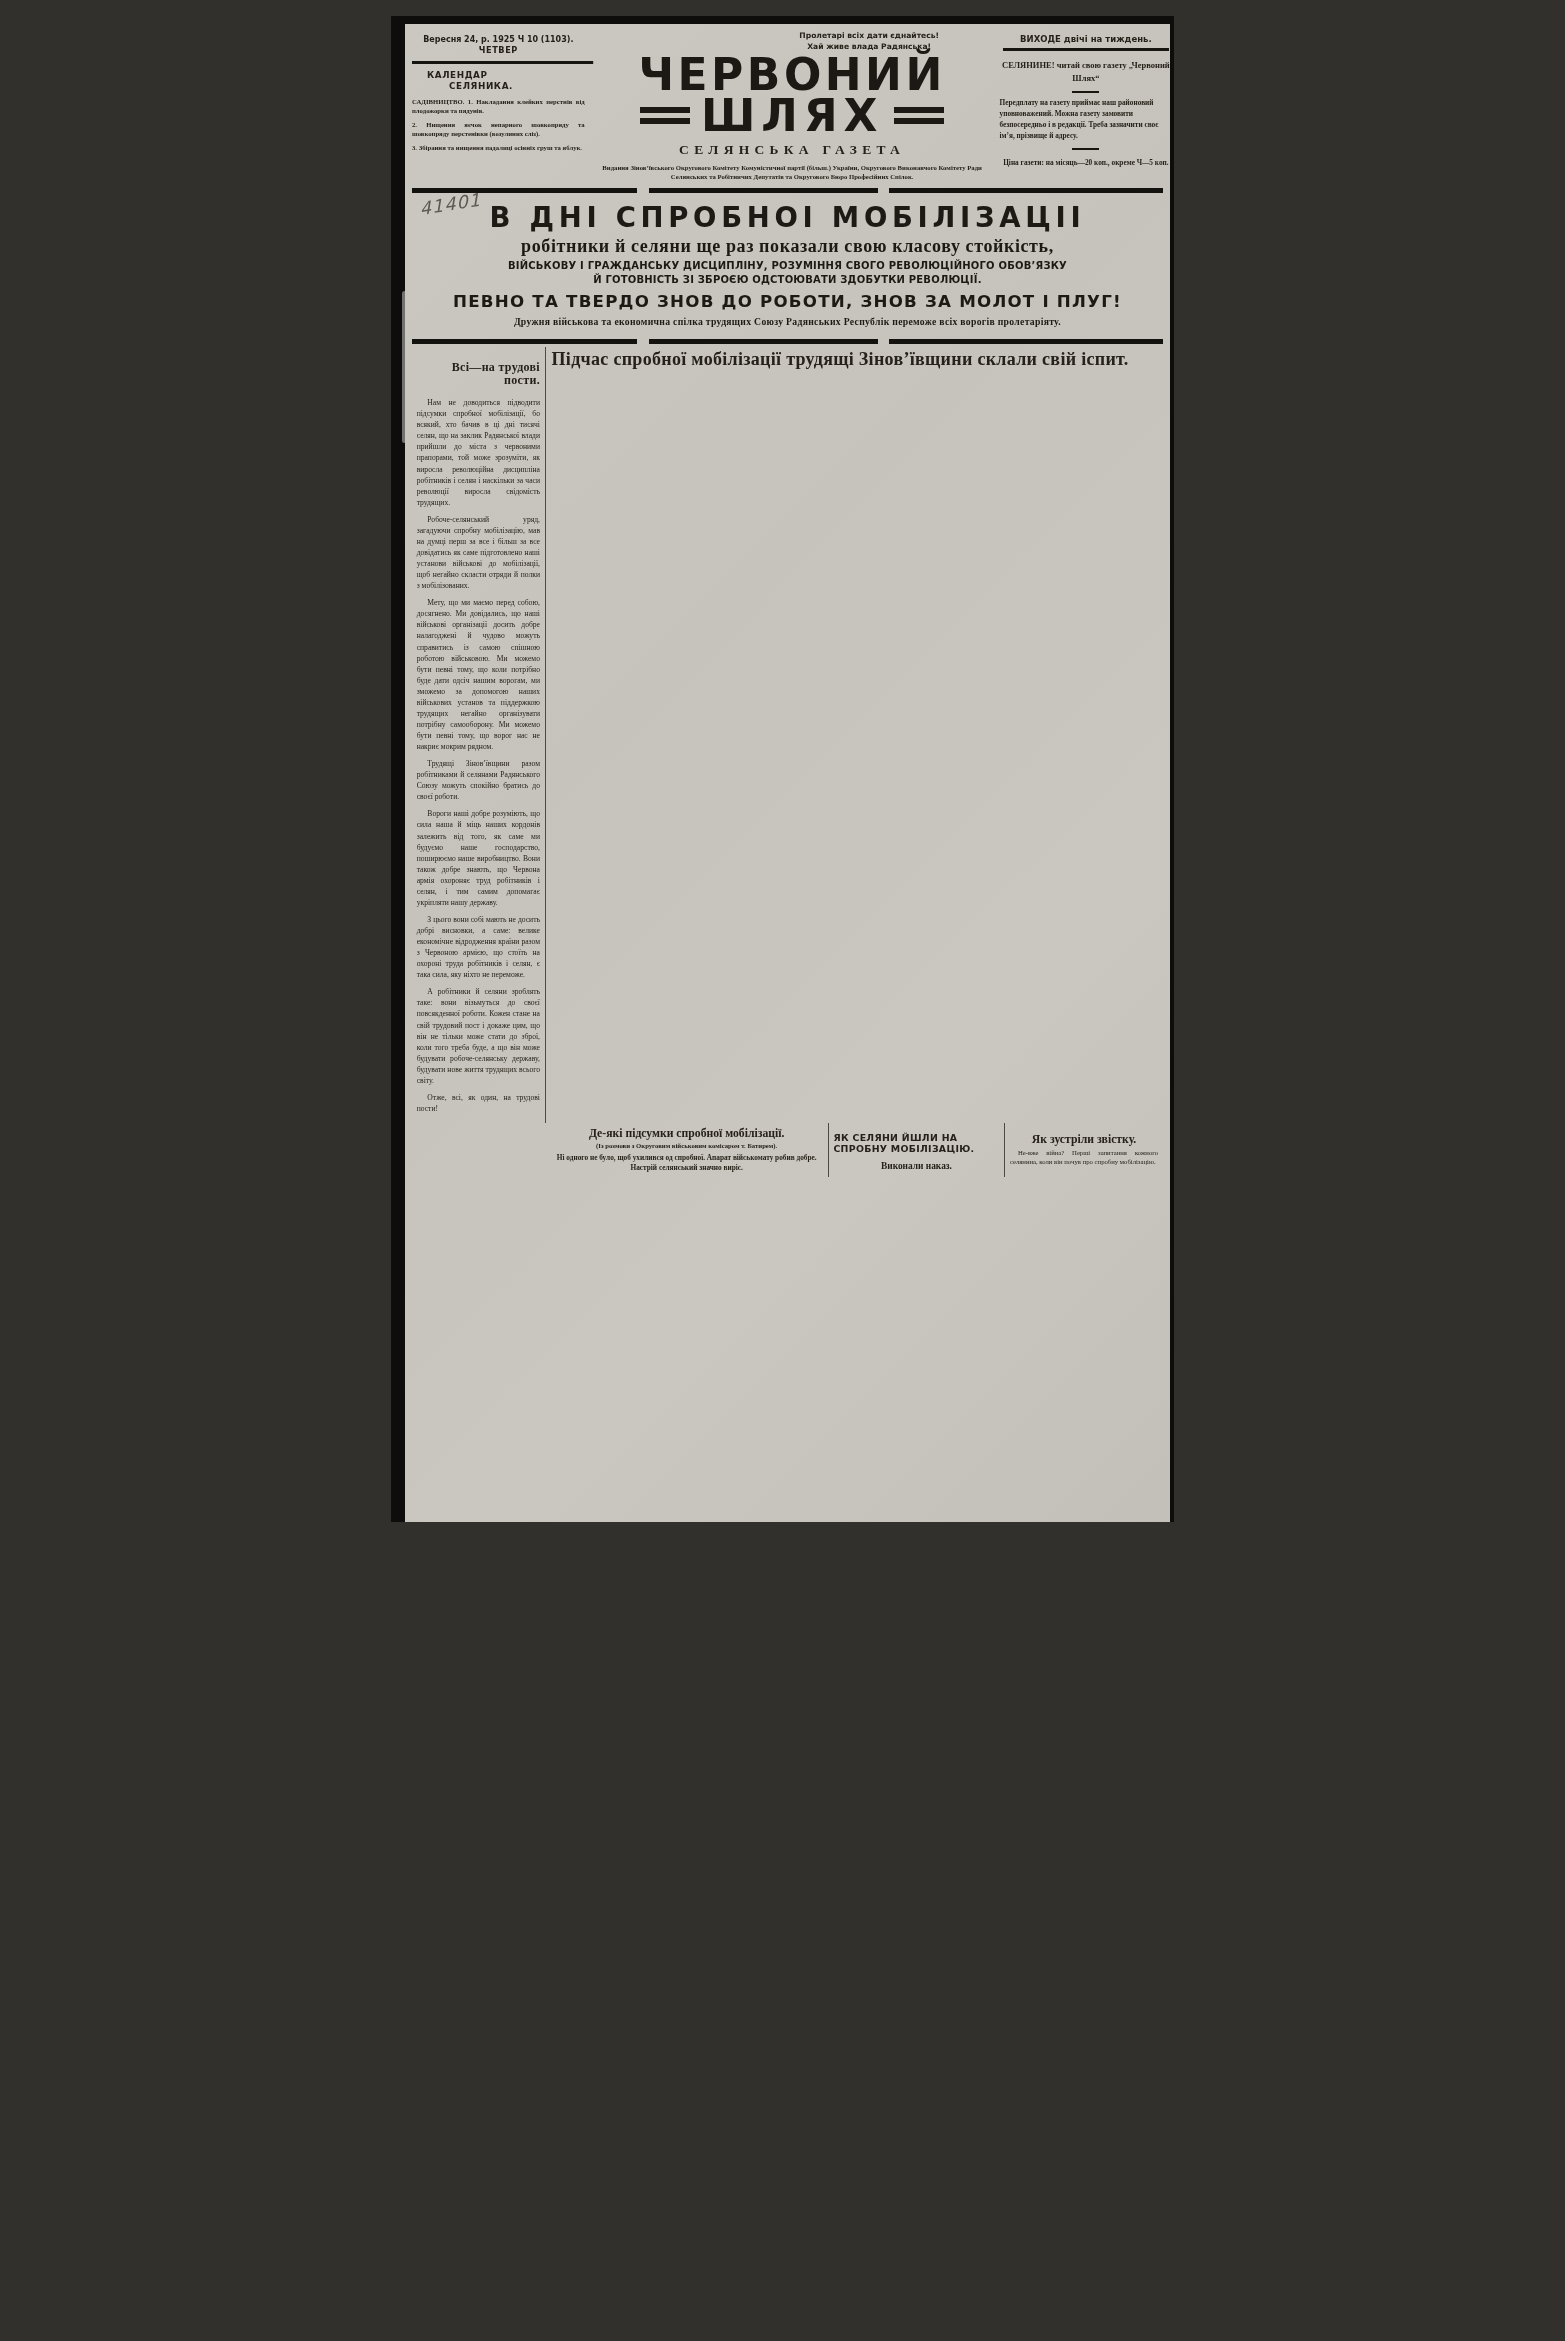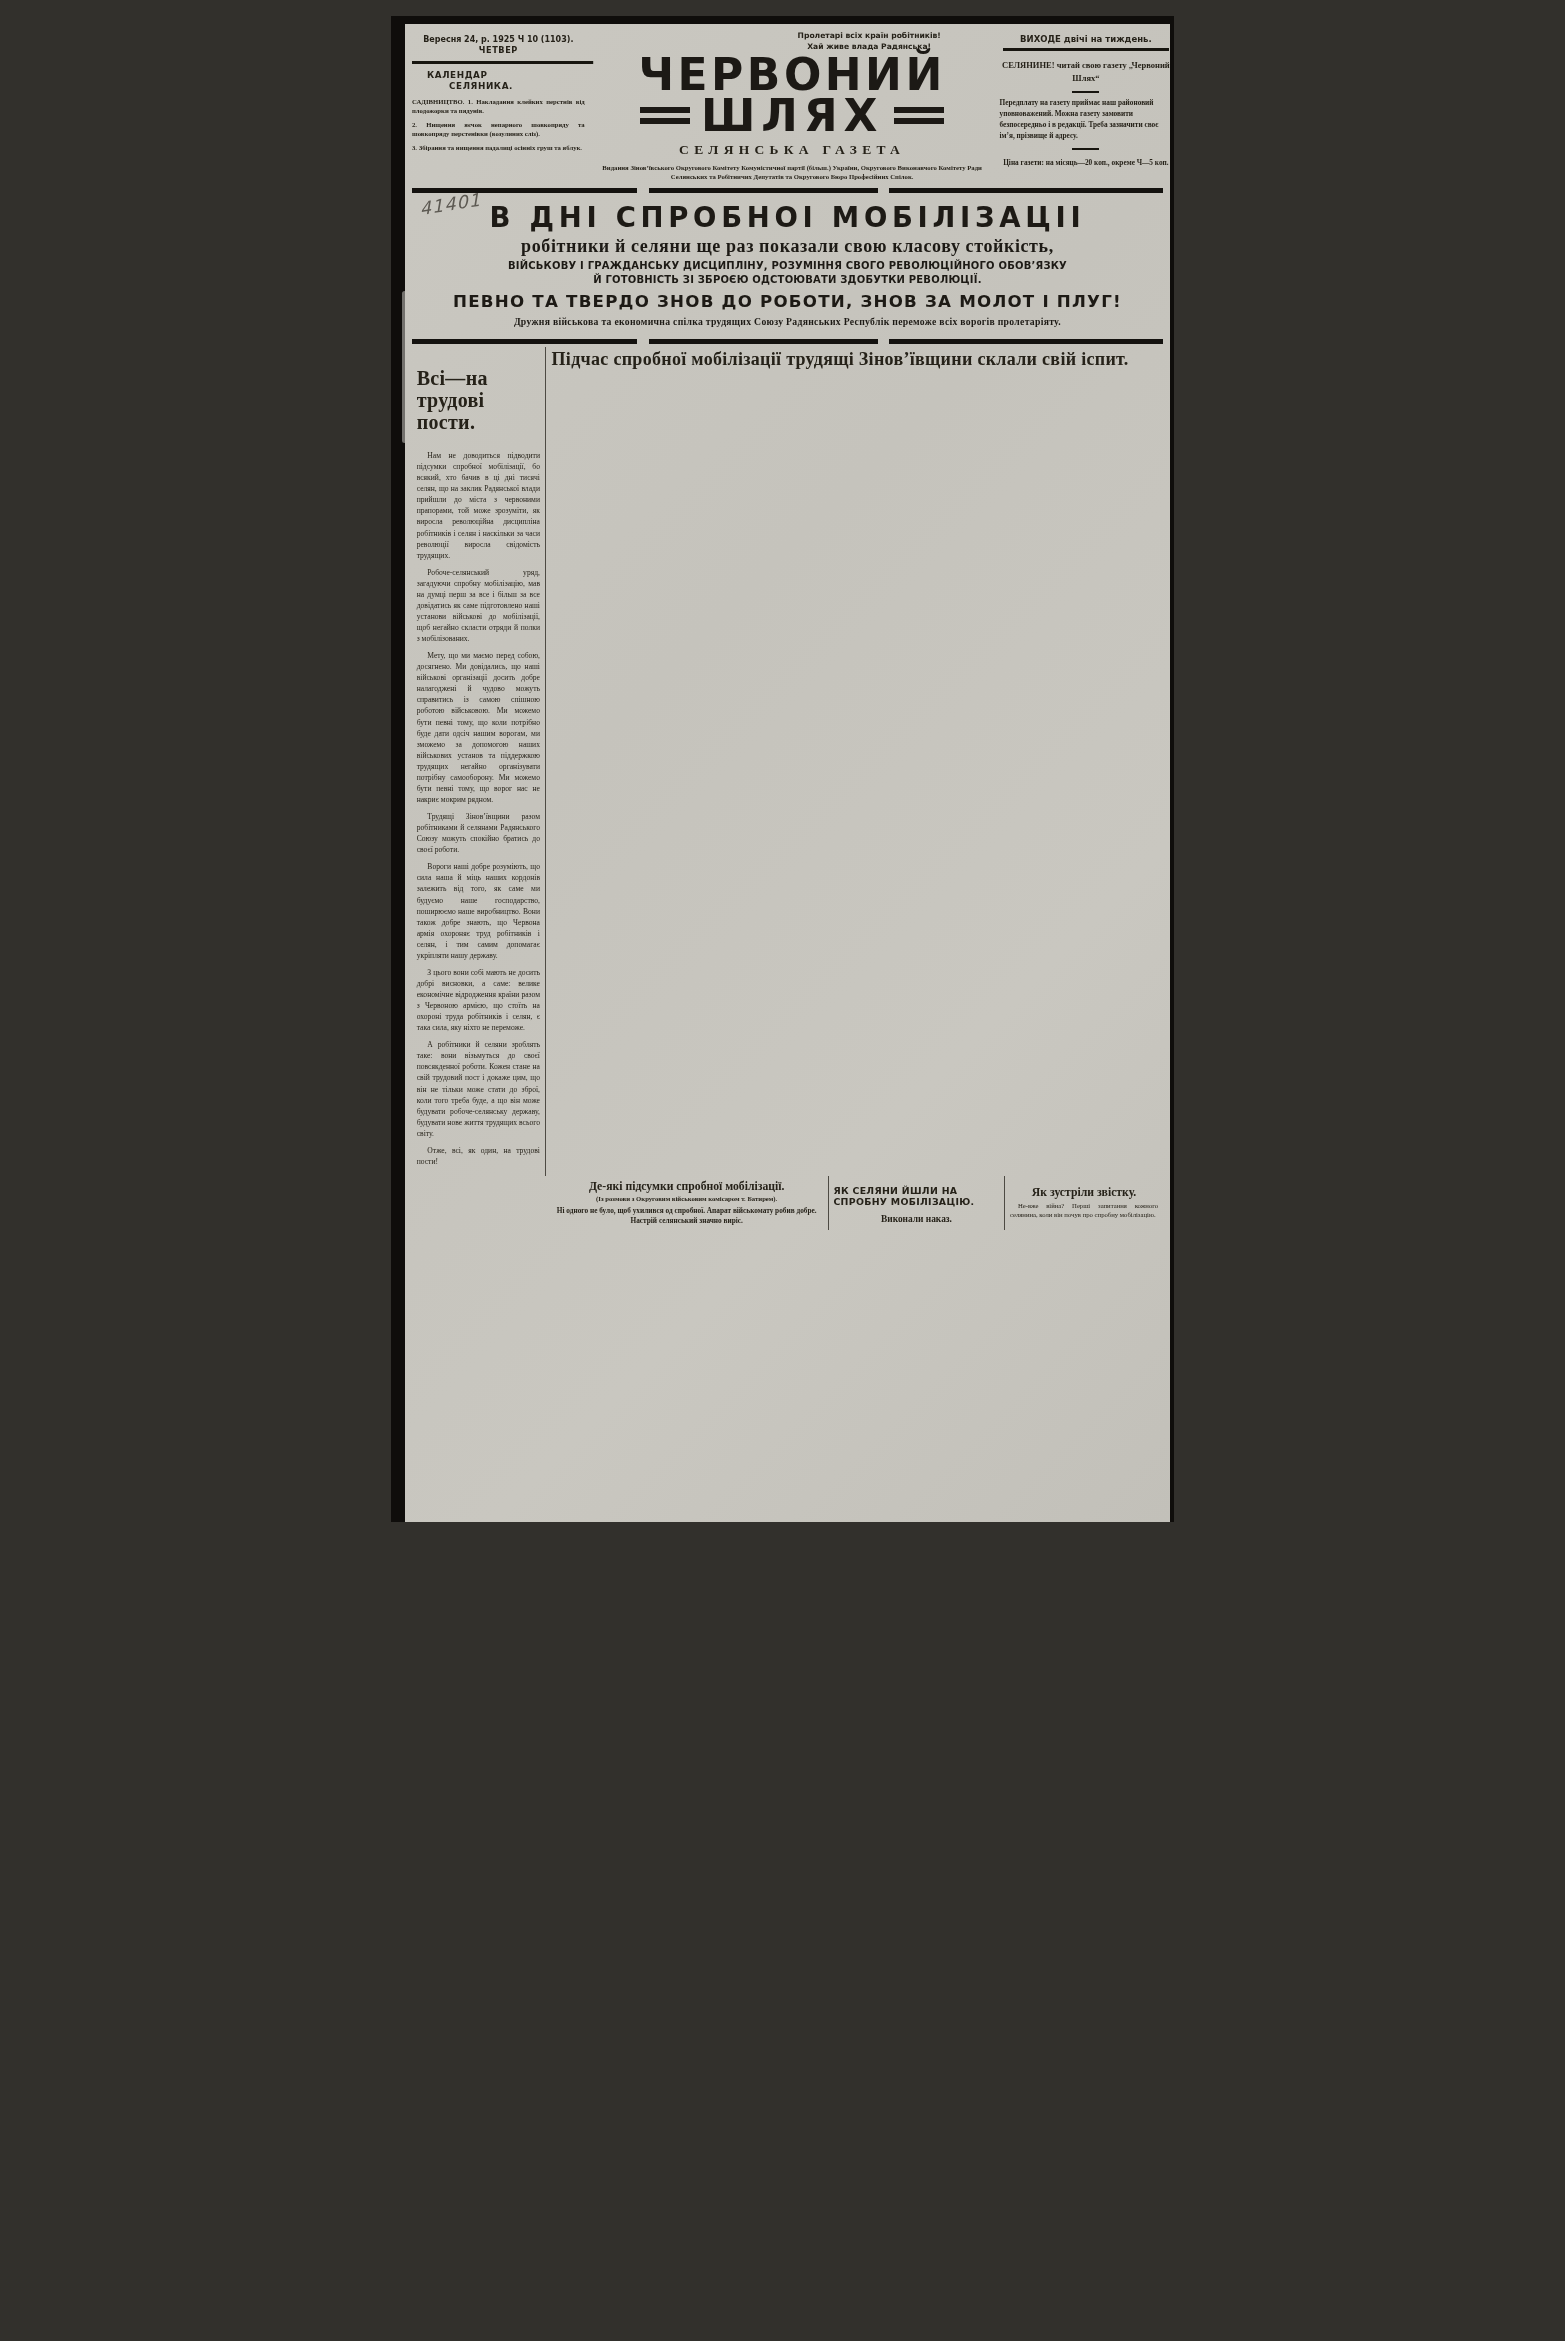--- a/index.html
+++ b/index.html
@@ -49,21 +49,21 @@
   .bn2{font-weight:bold;font-size:18px;letter-spacing:0.6px;margin-top:3.5px;}
   .bn3,.bn4{font-family:"DejaVu Sans",sans-serif;font-weight:bold;font-size:10px;margin-top:2.9px;letter-spacing:0.2px;}
   .bn5{font-family:"DejaVu Sans",sans-serif;font-weight:bold;font-size:16.7px;letter-spacing:1.2px;margin-top:5.9px;}
   .bn6{font-weight:bold;font-size:9.7px;margin-top:5.3px;letter-spacing:0.3px;}
 
   
   .body-grid{display:grid;grid-template-columns:17.8% 37.7% 23.5% 1fr;margin-top:3.5px;}
   .vline-r{border-right:0.9px solid #4d4a43;}
   .col-pad{padding:3.5px 4.7px;box-sizing:border-box;}
 
-  .c1-title{font-weight:bold;font-size:20px;text-align:left;line-height:1.1;letter-spacing:0.3px;}
+  .c1-title{font-weight:bold;font-size:12px;text-align:right;line-height:1.1;letter-spacing:0.3px;}
   .c1-body{margin-top:7px;}
   .c1-body p{font-size:7.6px;line-height:1.46;margin:0 0 5.9px 0;text-align:justify;text-indent:1.4em;}
 
   .span-head{grid-column:2/5;padding:2.3px 5.9px 1.2px 5.9px;}
   .span-head h1{margin:0;font-weight:bold;font-size:18px;line-height:1.08;letter-spacing:0.3px;}
 
   .gA{grid-column:2;}
   .gB{grid-column:3;}
   .gC{grid-column:4;}
 
@@ -96,21 +96,21 @@
         <div class="cal-items">
 
         <p>САДІВНИЦТВО. 1. Накладання клейких перстнів від плодожорки та пядунів.</p>
             <p>2. Нищення яєчок непарного шовкопряду та шовкопряду перстенівки (возулиних сліз).</p>
             <p>3. Збірання та нищення падалиці осінніх груш та яблук.</p>
           </div>
       </div>
 
       <div class="mast-center">
         <div class="slogans">
-          <div>Пролетарі всіх країн робітників!</div>
+          <div>Пролетарі всіх дати єднайтесь!</div>
           <div>Хай живе влада Радянська!</div>
         </div>
         <div class="big-title">
           <div class="bt1">ЧЕРВОНИЙ</div>
           <div class="bt-row">
             <span class="eqbars">
                 <i></i>
                 <i></i>
               </span>
             <span class="bt2">ШЛЯХ</span>

